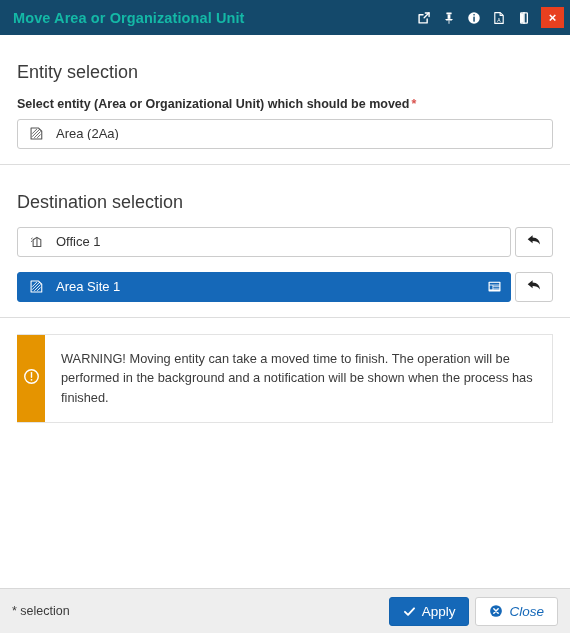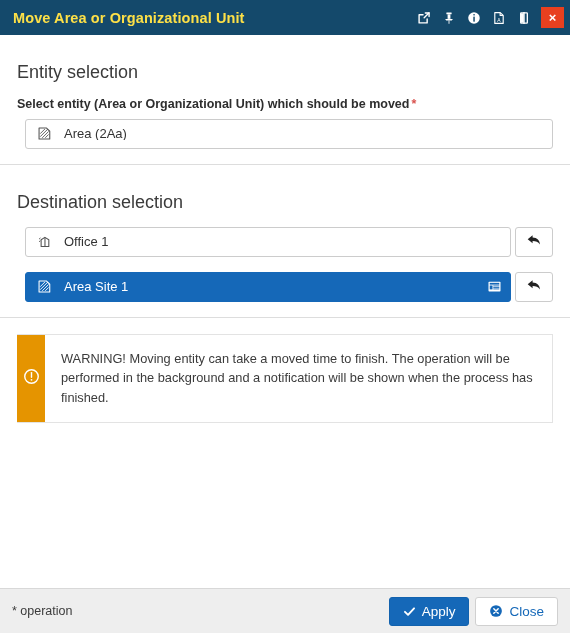--- a/index.html
+++ b/index.html
@@ -30,21 +30,21 @@
   .titlebar {
     height: 35px;
     min-height: 35px;
     background: #14496b;
     display: flex;
     align-items: center;
     padding: 0 6px 0 13px;
     box-sizing: border-box;
   }
   .titlebar-title {
-    color: #fde047;
+    color: #14b8a6;
     font-size: 14.5px;
     font-weight: bold;
     letter-spacing: 0.1px;
     white-space: nowrap;
     flex: 1 1 auto;
   }
   .titlebar-icons {
     display: flex;
     align-items: center;
     gap: 3px;
@@ -113,21 +113,20 @@
   .req {
     color: #d9534f;
     font-weight: bold;
     margin-left: 2px;
   }
 
   .field-row {
     display: flex;
     align-items: stretch;
     margin-bottom: 15px;
-    margin-left: 8px;
   }
 
   .pickbox {
     flex: 1 1 auto;
     min-width: 0;
     height: 30px;
     border: 1px solid #cccccc;
     border-radius: 3px;
     background: #ffffff;
     display: flex;
@@ -250,20 +249,21 @@
   .btn-primary {
     background: #1568b8;
     border: 1px solid #1262ae;
     color: #ffffff;
   }
   .btn-default {
     background: #ffffff;
     border: 1px solid #d0d0d0;
     color: #1568b8;
     margin-left: 6px;
+    font-style: italic;
   }
   .btn svg { display: block; }
 </style>
 </head>
 <body>
 
 <div class="window">
 
   <div class="titlebar">
     <div class="titlebar-title">Move Area or Organizational Unit</div>
@@ -407,21 +407,21 @@
           </span>
         </div>
         <div class="warning-text">WARNING! Moving entity can take a moved time to finish. The operation will be performed in the background and a notification will be shown when the process has finished.</div>
       </div>
     </div>
 
     <div class="filler"></div>
   </div>
 
   <div class="footer">
-    <div class="required-note">* operation</div>
+    <div class="required-note">* selection</div>
 
     <div class="btn btn-primary">
       <span>
         <svg width="13" height="13" viewBox="0 0 16 16" fill="none" stroke="#ffffff" stroke-width="2.3">
           <path d="M2.4 8.4 L6.2 12.1 L13.6 4.1" stroke-linecap="round" stroke-linejoin="round"></path>
         </svg>
       </span>
       <span>Apply</span>
     </div>
 

